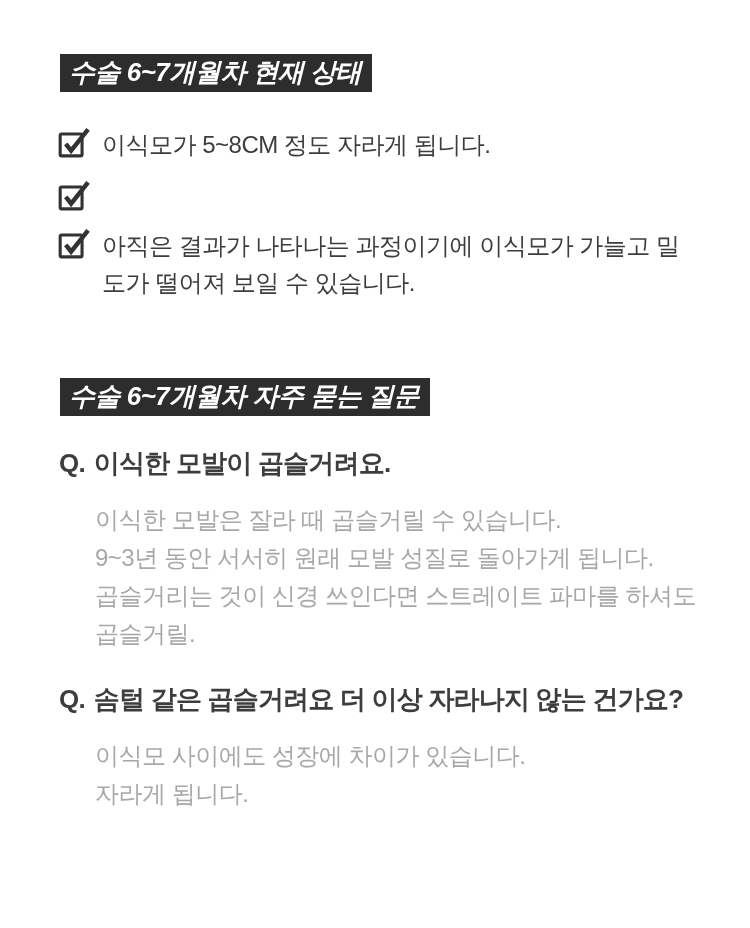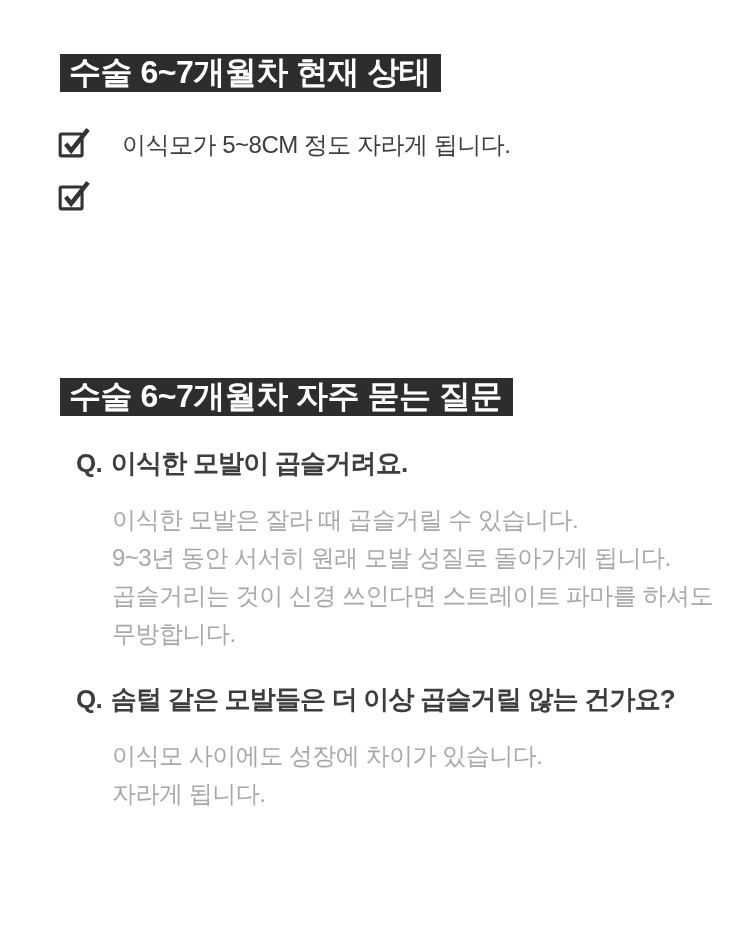--- a/index.html
+++ b/index.html
@@ -10,61 +10,61 @@
     background: #ffffff;
     overflow: hidden;
     font-family: "Liberation Sans", "DejaVu Sans", sans-serif;
   }
   .badge {
     position: absolute;
     left: 60px;
     display: inline-block;
     background: #2d2d2d;
     color: #ffffff;
-    font-size: 32px;
+    font-size: 26px;
     font-weight: 700;
     line-height: 27px;
     padding: 5px 11px 6px 9px;
     letter-spacing: -0.5px;
     white-space: nowrap;
+    font-style: italic;
   }
   .badge-status { top: 54px; }
   .badge-faq   { top: 378px; }
 
   .checklist {
     position: absolute;
     left: 58px;
     top: 126px;
     list-style: none;
     margin: 0;
     padding: 0;
   }
   .check-item {
     display: flex;
     align-items: flex-start;
     margin-bottom: 16px;
-    gap: 20px;
   }
   .check-icon {
     flex: 0 0 auto;
     width: 33px;
     height: 31px;
     margin-top: 1px;
   }
   .check-text {
     margin-left: 11px;
     font-size: 24px;
     font-weight: 500;
     color: #3d3d3d;
     line-height: 37px;
     letter-spacing: -0.5px;
     max-width: 600px;
   }
 
-  .qa-block { position: absolute; left: 76px; }
+  .qa-block { position: absolute; left: 59px; }
   .qa-1 { top: 446px; }
   .qa-2 { top: 682px; }
   .question {
     font-size: 26px;
     font-weight: 700;
     color: #3d3d3d;
     line-height: 34px;
     letter-spacing: -0.8px;
     white-space: nowrap;
   }
@@ -96,40 +96,47 @@
       <span class="check-text">이식모가 5~8CM 정도 자라게 됩니다.</span>
     </li>
 
     <li class="check-item">
       <svg class="check-icon" viewBox="0 0 34 32" fill="none" xmlns="http://www.w3.org/2000/svg">
         <rect x="2.2" y="7.2" width="22.6" height="22.6" rx="1.5" stroke="#333333" stroke-width="3.2"></rect>
         <polyline points="8,17.5 13.5,24.5 31,2.5" stroke="#333333" stroke-width="4.6" fill="none"></polyline>
       </svg>
     </li>
 
+    <li class="check-item">
+      <svg class="check-icon" viewBox="0 0 34 32" fill="none" xmlns="http://www.w3.org/2000/svg">
+        <rect x="2.2" y="7.2" width="22.6" height="22.6" rx="1.5" stroke="#333333" stroke-width="3.2"></rect>
+        <polyline points="8,17.5 13.5,24.5 31,2.5" stroke="#333333" stroke-width="4.6" fill="none"></polyline>
+      </svg>
+      <span class="check-text">아직은 결과가 나타나는 과정이기에 이식모가 가늘고 밀도가 떨어져 보일 수 있습니다.</span>
+    </li>
 
   </ul>
 
   <div class="badge badge-faq">수술 6~7개월차 자주 묻는 질문</div>
 
   <div class="qa-block qa-1">
     <div class="question">
       <span class="q-prefix">Q.</span><span>이식한 모발이 곱슬거려요.</span>
     </div>
     <div class="answer">
       <p>이식한 모발은 잘라 때 곱슬거릴 수 있습니다.</p>
       <p>9~3년 동안 서서히 원래 모발 성질로 돌아가게 됩니다.</p>
       <p>곱슬거리는 것이 신경 쓰인다면 스트레이트 파마를 하셔도</p>
-      <p>무방합니다.</p>
+      <p>곱슬거릴.</p>
     </div>
   </div>
 
   <div class="qa-block qa-2">
     <div class="question">
-      <span class="q-prefix">Q.</span><span>솜털 같은 모발들은 더 이상 곱슬거릴 않는 건가요?</span>
+      <span class="q-prefix">Q.</span><span>솜털 같은 곱슬거려요 더 이상 자라나지 않는 건가요?</span>
     </div>
     <div class="answer">
       <p>이식모 사이에도 성장에 차이가 있습니다.</p>
       <p>자라게 됩니다.</p>
     </div>
   </div>
 
 </div>
 
 </body></html>

